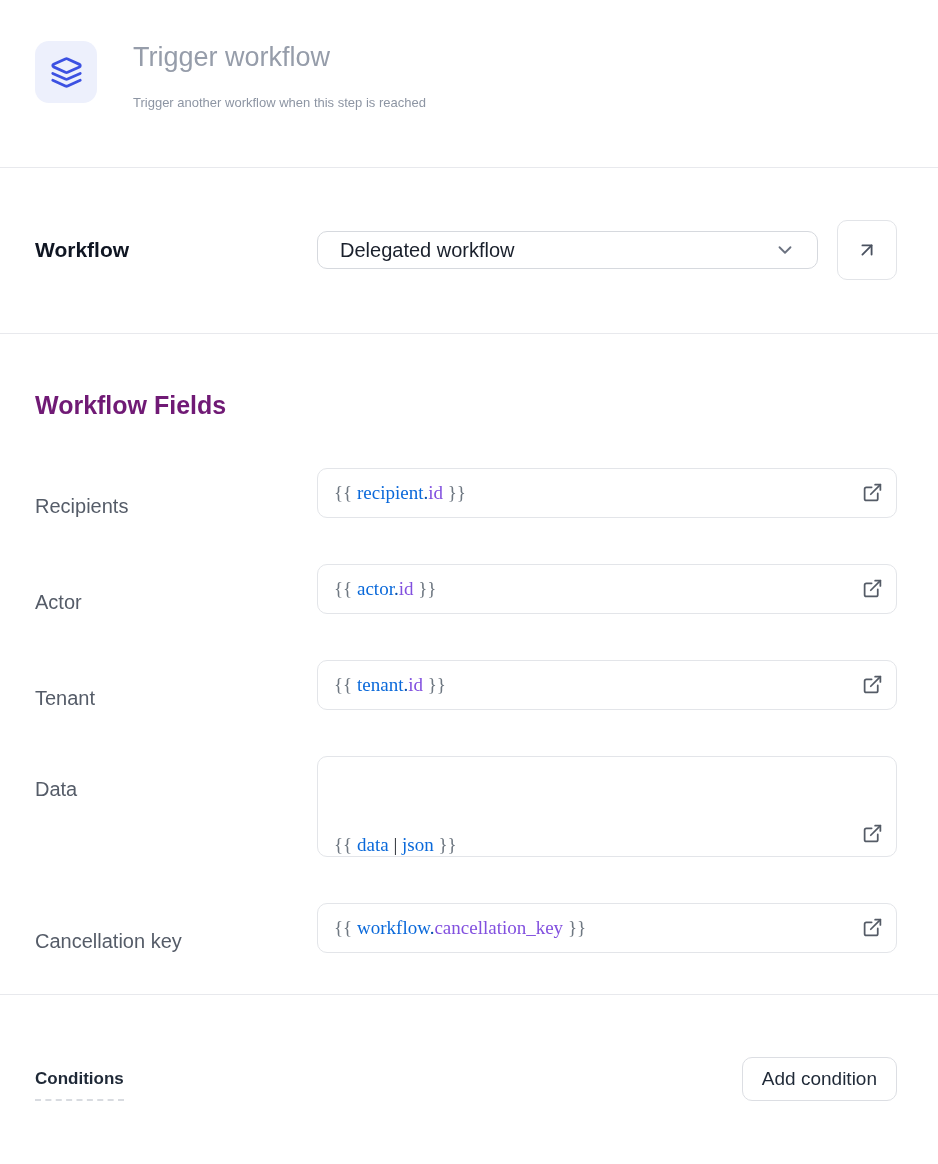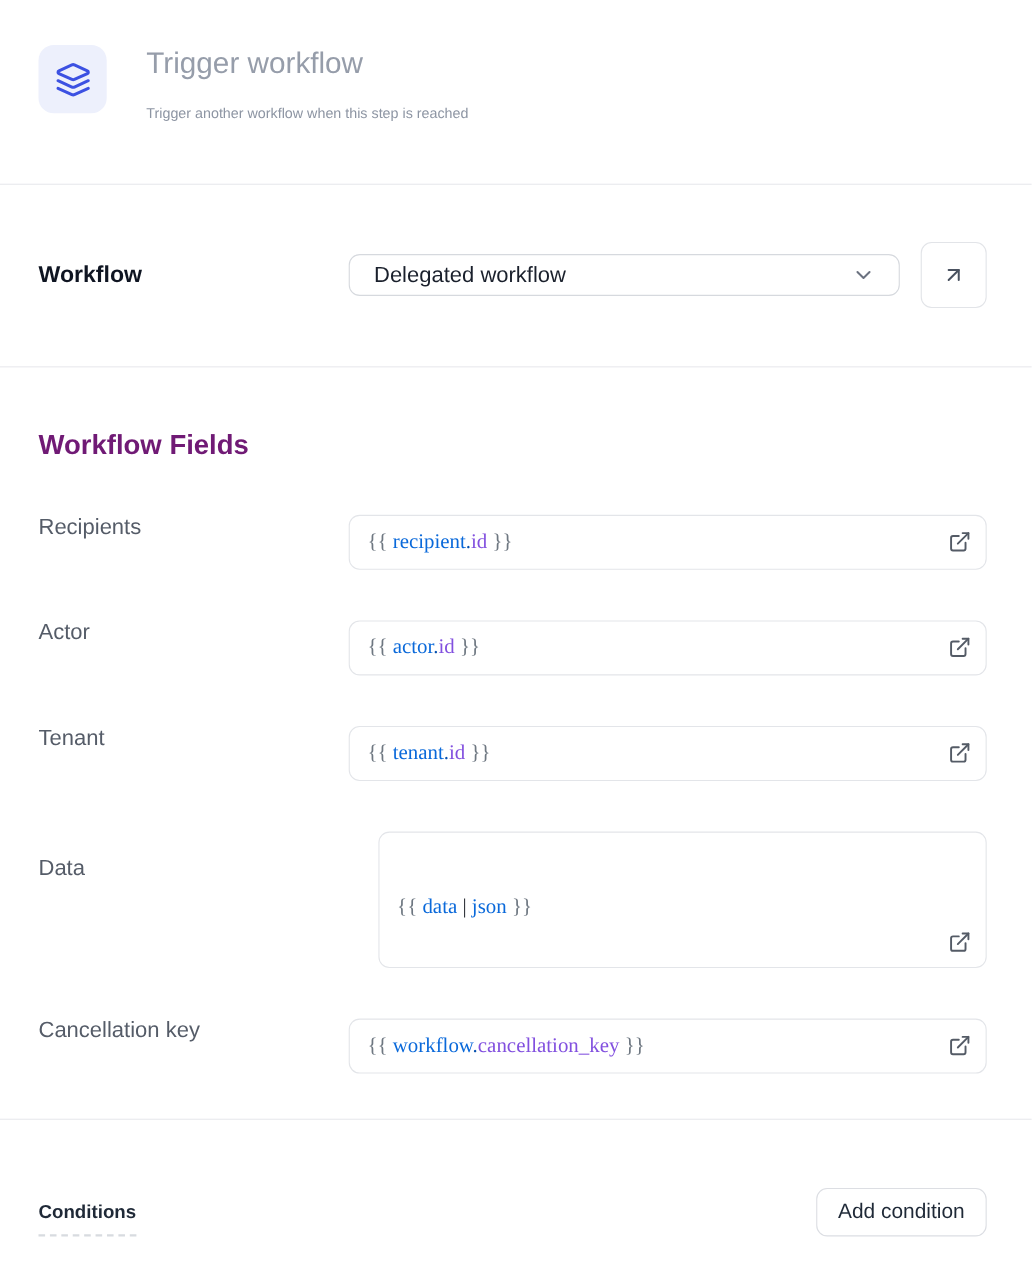--- a/index.html
+++ b/index.html
@@ -43,35 +43,35 @@
     width: 60px; height: 60px; margin-left: 19px; flex-shrink: 0;
     border: 1px solid #e2e4e8; border-radius: 10px; background: #fff;
     display: flex; align-items: center; justify-content: center;
     cursor: pointer; padding: 0;
   }
   .icon-btn svg { width: 22px; height: 22px; stroke: #4a5260; }
 
   
   .fields-section { padding: 0 41px 41px 35px; }
   .fields-section h3 { margin: 57px 0 48px; font-size: 25px; font-weight: 700; color: #701a75; }
-  .field-row { display: flex; align-items: flex-start; margin-bottom: 46px; }
+  .field-row { display: flex; align-items: flex-end; margin-bottom: 46px; }
   .field-row:last-child { margin-bottom: 0; }
   .field-label { width: 282px; flex-shrink: 0; font-size: 20px; color: #555c68; }
   .field-input {
     position: relative; flex: 1; min-height: 50px;
     border: 1px solid #e3e5e9; border-radius: 10px; background: #fff;
     display: flex; align-items: center;
     padding: 0 46px 0 16px;
     font-family: Liberation Serif, serif;
     font-size: 19px; letter-spacing: 0;
     cursor: text;
   }
   .field-row.multiline { align-items: flex-start; }
   .field-row.multiline .field-label { margin-top: 22px; }
-  .field-row.multiline .field-input { height: 124px; align-items: center; padding-top: 13px; margin-left: 27px; }
+  .field-row.multiline .field-input { height: 101px; align-items: flex-end; padding-top: 13px; }
   .ext-icon {
     position: absolute; right: 13px; top: 50%;
     width: 21px; height: 21px; margin-top: -11px;
     stroke: #545b66; cursor: pointer;
   }
   .multiline .ext-icon { top: auto; bottom: 12px; margin-top: 0; }
   .tok-brace { color: var(--token-brace, #6e7781); }
   .tok-var   { color: var(--token-variable, #0a69da); }
   .tok-dot   { color: var(--token-dot, #0550ae); }
   .tok-prop  { color: var(--token-property, #8250df); }

